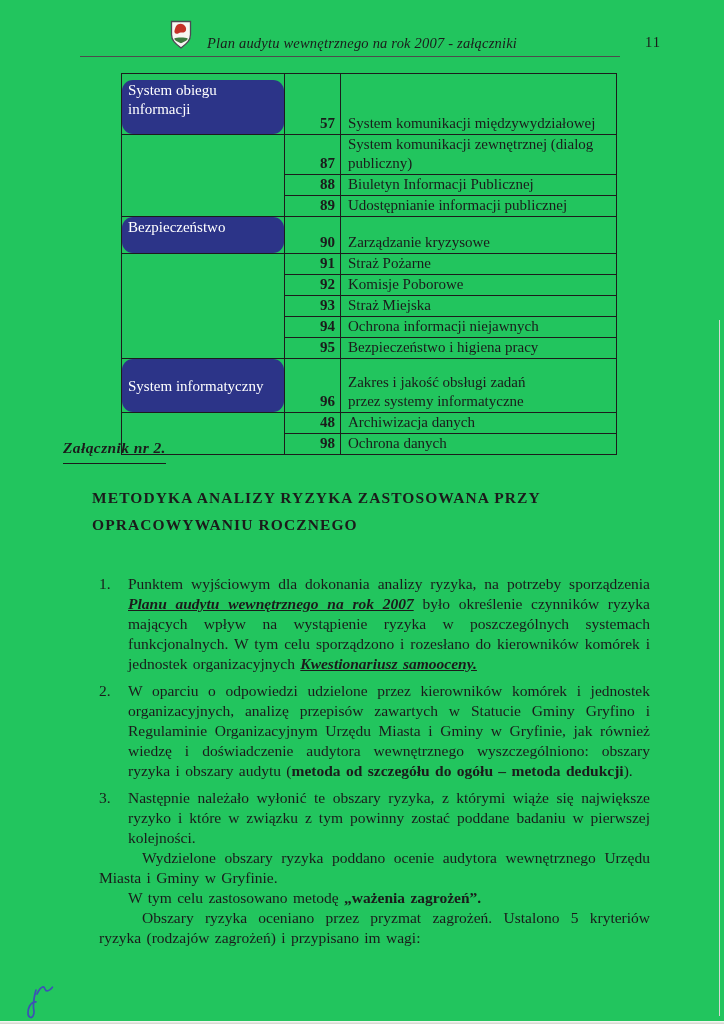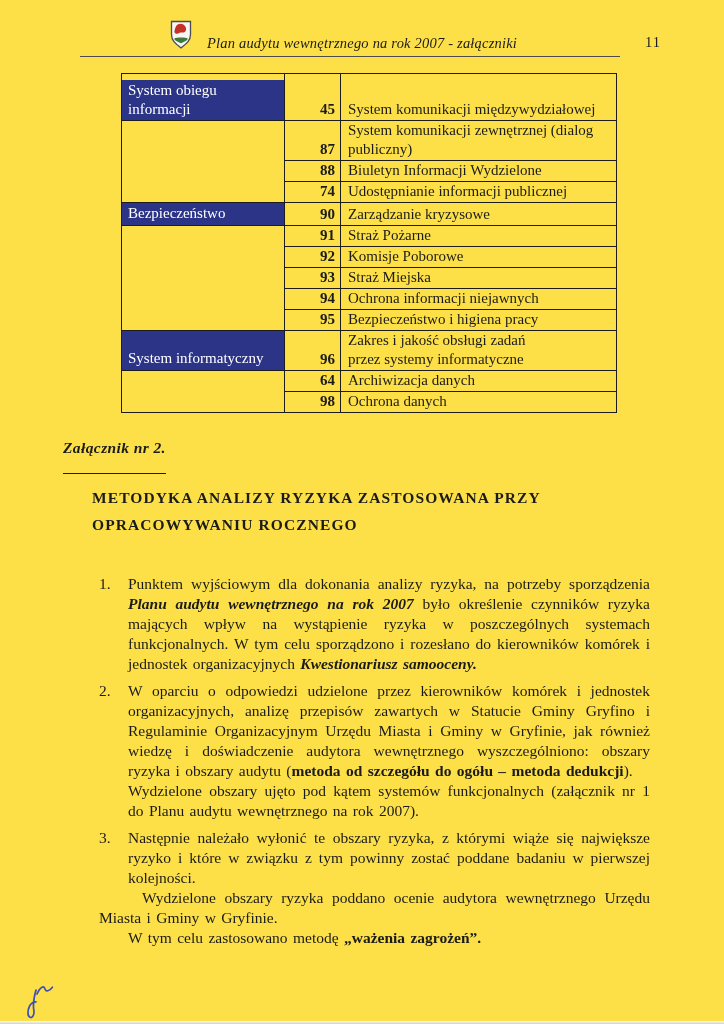--- a/index.html
+++ b/index.html
@@ -1,19 +1,19 @@
 <!DOCTYPE html>
 <html><head>
 <meta charset="utf-8">
 <style>
   html, body { margin: 0; padding: 0; background: #ffffff; }
   .page {
     position: relative;
     width: 724px; height: 1024px;
-    background: #fde047;
+    background: #22c55e;
     font-family: "Liberation Serif", serif;
     color: var(--ink, #1b1b1b);
     overflow: hidden;
   }
 
   
   .logo { position: absolute; left: 169px; top: 20px; width: 24px; height: 30px; }
   .header-title {
     position: absolute; left: 92px; top: 35px; width: 540px;
     text-align: center; font-style: italic; font-size: 14.5px; letter-spacing: 0.2px;
@@ -27,48 +27,48 @@
     border-collapse: collapse; table-layout: fixed;
     font-size: 15px; line-height: 19px;
   }
   .risk-table td { border: 1.5px solid #1c1c1c; }
   td.cat, td.cat-empty { width: 160px; }
   td.num  { width: 50px;  font-weight: bold; text-align: right; vertical-align: bottom; padding: 0 5px 1px 0; }
   td.desc { width: 266px; vertical-align: bottom; padding: 0 2px 1px 7px; white-space: pre; }
   td.cat  { padding: 0; vertical-align: bottom; }
   .catbox {
     background: var(--cat-bg, #2c3488); color: #fff;
-    padding: 1px 3px 2px 6px; white-space: pre; line-height: 18.5px;
+    padding: 1px 3px 16px 6px; white-space: pre; line-height: 18.5px; border-radius: 11px;
   }
   td.cat.group-0 { padding-top: 6px; }
   .group-2 .catbox { height: 36px; display: flex; align-items: flex-end; }
 
   
   .attachment-heading {
     position: absolute; left: 63px; top: 439px;
     font-size: 15.5px; font-weight: bold; font-style: italic; letter-spacing: 0.4px;
-    border-bottom: 1.7px solid #1b1b1b; padding-bottom: 16px; text-align: center;
+    border-bottom: 1.7px solid #1b1b1b; padding-bottom: 6px; text-align: center;
   }
 
   
   .doc-title {
     position: absolute; left: 92px; top: 484px; width: 540px;
     text-align: left; font-weight: bold; font-size: 15.5px;
     letter-spacing: 1.1px; line-height: 27px;
   }
 
   
   .items { position: absolute; left: 99px; top: 574px; width: 551px; font-size: 15.5px; line-height: 20px; }
   .item { display: flex; margin-bottom: 7px; }
   .item-num { width: 29px; flex: none; }
   .item-body { flex: 1; text-align: justify; word-spacing: 1.5px; }
   .para { margin: 0; }
   .para.hang { margin-left: -29px; text-indent: 43px; }
   .s-b  { font-weight: bold; }
-  .s-bi { font-weight: bold; font-style: italic; }
+  .s-bi { font-weight: bold; font-style: italic; text-decoration: underline; }
 
   
   .signature { position: absolute; left: 17px; top: 979px; }
   .edge-right  { position: absolute; right: 4px; top: 320px; bottom: 8px; width: 1.5px; background: #d7d7d1; }
   .edge-bottom { position: absolute; left: 0; right: 0; bottom: 0; height: 3px;
                  background: linear-gradient(#fcfcfa, #d2d2cb); }
 </style>
 </head>
 <body>
 
@@ -86,35 +86,35 @@
   <div class="page-num">11</div>
   <div class="header-rule"></div>
 
   <table class="risk-table">
     <tbody>
         <tr>
           <td class="cat group-0">
             <div class="catbox">System obiegu
 informacji</div>
           </td>
-          <td class="num">45</td>
+          <td class="num">57</td>
           <td class="desc">System komunikacji międzywydziałowej</td>
         </tr>
         <tr>
           <td class="cat-empty" rowspan="3"></td>
           <td class="num">87</td>
           <td class="desc">System komunikacji zewnętrznej (dialog
 publiczny)</td>
         </tr>
         <tr>
           <td class="num">88</td>
-          <td class="desc">Biuletyn Informacji Wydzielone</td>
-        </tr>
-        <tr>
-          <td class="num">74</td>
+          <td class="desc">Biuletyn Informacji Publicznej</td>
+        </tr>
+        <tr>
+          <td class="num">89</td>
           <td class="desc">Udostępnianie informacji publicznej</td>
         </tr>
         <tr>
           <td class="cat group-1">
             <div class="catbox">Bezpieczeństwo</div>
           </td>
           <td class="num">90</td>
           <td class="desc">Zarządzanie kryzysowe</td>
         </tr>
         <tr>
@@ -141,21 +141,21 @@
         <tr>
           <td class="cat group-2">
             <div class="catbox">System informatyczny</div>
           </td>
           <td class="num">96</td>
           <td class="desc">Zakres i jakość obsługi zadań
 przez systemy informatyczne</td>
         </tr>
         <tr>
           <td class="cat-empty" rowspan="2"></td>
-          <td class="num">64</td>
+          <td class="num">48</td>
           <td class="desc">Archiwizacja danych</td>
         </tr>
         <tr>
           <td class="num">98</td>
           <td class="desc">Ochrona danych</td>
         </tr>
       </tbody>
   </table>
 
   <div class="attachment-heading">Załącznik nr 2.</div>
@@ -169,29 +169,29 @@
       <div class="item">
         <div class="item-num">1.</div>
         <div class="item-body">
           <p class="para"><span>Punktem wyjściowym dla dokonania analizy ryzyka, na potrzeby sporządzenia </span><span class="s-bi">Planu audytu wewnętrznego na rok 2007</span><span> było określenie czynników ryzyka mających wpływ na wystąpienie ryzyka w poszczególnych systemach funkcjonalnych. W tym celu sporządzono i rozesłano do kierowników komórek i jednostek organizacyjnych </span><span class="s-bi">Kwestionariusz samooceny.</span></p>
         </div>
       </div>
       <div class="item">
         <div class="item-num">2.</div>
         <div class="item-body">
           <p class="para"><span>W oparciu o odpowiedzi udzielone przez kierowników komórek i jednostek organizacyjnych, analizę przepisów zawartych w Statucie Gminy Gryfino i Regulaminie Organizacyjnym Urzędu Miasta i Gminy w Gryfinie, jak również wiedzę i doświadczenie audytora wewnętrznego wyszczególniono: obszary ryzyka i obszary audytu (</span><span class="s-b">metoda od szczegółu do ogółu – metoda dedukcji</span><span>).</span></p>
-          <p class="para"><span>Wydzielone obszary ujęto pod kątem systemów funkcjonalnych (załącznik nr 1 do Planu audytu wewnętrznego na rok 2007).</span></p>
         </div>
       </div>
       <div class="item">
         <div class="item-num">3.</div>
         <div class="item-body">
           <p class="para"><span>Następnie należało wyłonić te obszary ryzyka, z którymi wiąże się największe ryzyko i które w związku z tym powinny zostać poddane badaniu w pierwszej kolejności.</span></p>
           <p class="para hang"><span>Wydzielone obszary ryzyka poddano ocenie audytora wewnętrznego Urzędu Miasta i Gminy w Gryfinie.</span></p>
           <p class="para"><span>W tym celu zastosowano metodę </span><span class="s-b">„ważenia zagrożeń”.</span></p>
+          <p class="para hang"><span>Obszary ryzyka oceniano przez pryzmat zagrożeń. Ustalono 5 kryteriów ryzyka (rodzajów zagrożeń) i przypisano im wagi:</span></p>
         </div>
       </div>
     </div>
 
   <svg class="signature" width="60" height="44" viewBox="0 0 60 44">
     <g fill="none" stroke="var(--sig, #3d51b5)" stroke-width="1.7" stroke-linecap="round">
       <path d="M20,15 c3,-7 7,-9 8,-5 c1,3.2 4.4,2.2 7.4,-1.8"></path>
       <path d="M19,11 c-2,7 -3.2,14 -2.2,20 c0.8,4.4 -1.2,8.4 -3.7,7.3 c-3,-1.3 -2.5,-7.3 -0.5,-11.3 c1.5,-3 4.2,-4.2 6.4,-4.2"></path>
     </g>
   </svg>

